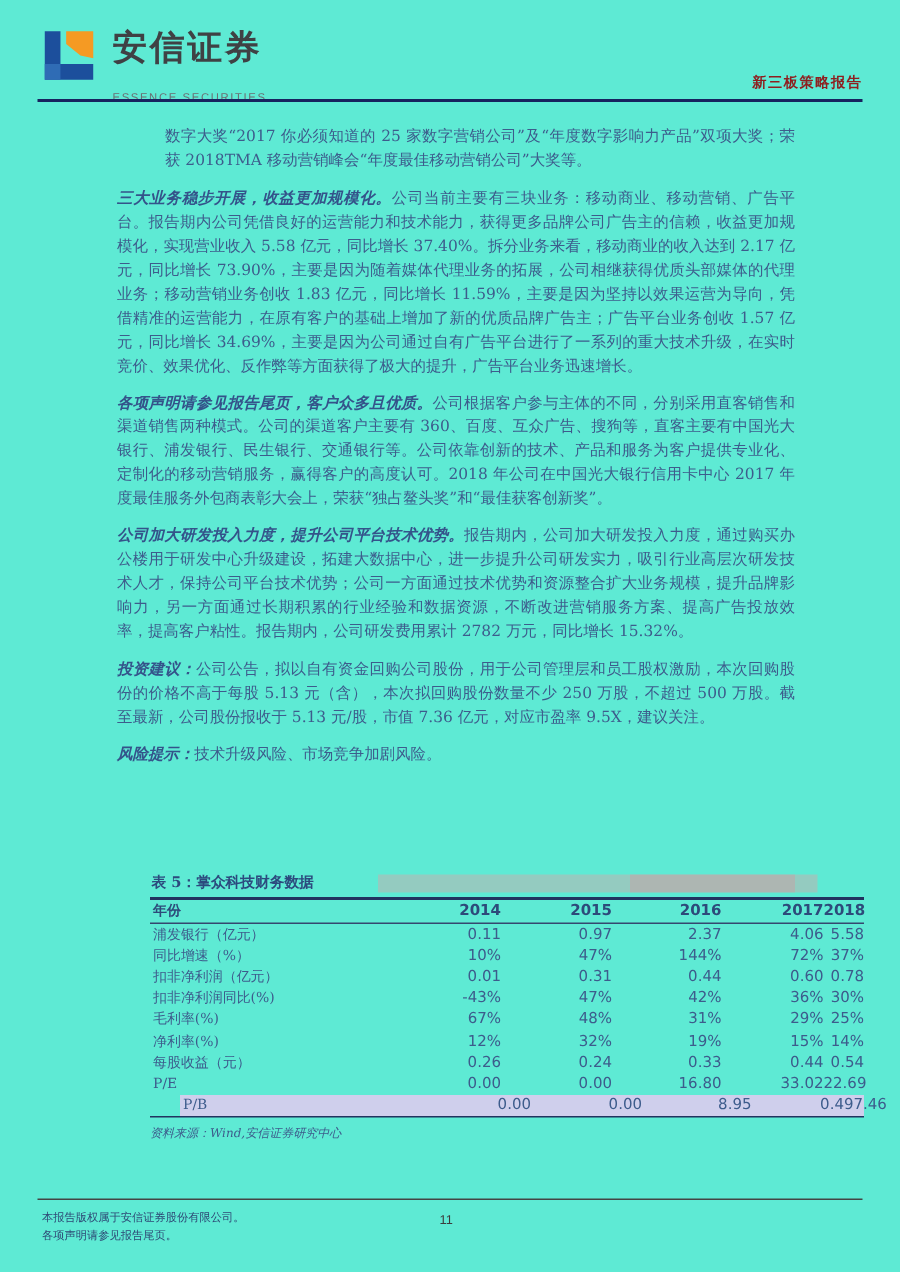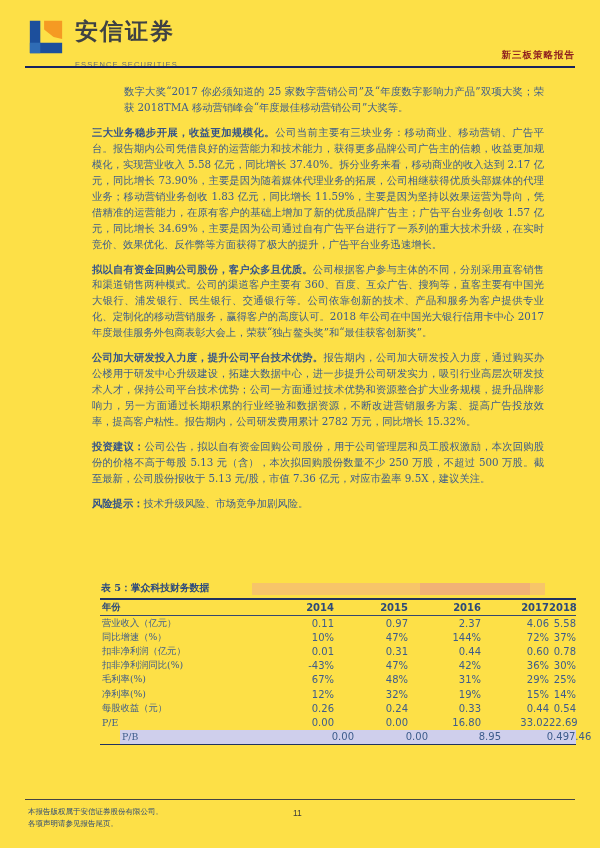--- a/index.html
+++ b/index.html
@@ -1,34 +1,34 @@
 <!DOCTYPE html>
 <html><head>
 <meta charset="utf-8">
 <style>
   html,body{margin:0;padding:0;background:#e8e8e8;}
   .page{
-    position:relative;width:600px;height:848px;background:#fde047;
+    position:relative;width:600px;height:848px;background:#5eead4;
     margin:0 auto;overflow:hidden;
     font-family:"DejaVu Serif","Liberation Serif",serif;
   }
   
   .header{position:absolute;top:16px;left:27px;right:25px;height:48px;}
   .logo{position:absolute;left:0;top:2px;width:38px;height:38px;}
   .brand{position:absolute;left:48px;top:0;}
   .brand-cn{font-size:23px;font-weight:bold;color:#3f4144;letter-spacing:2px;font-family:"DejaVu Sans","Liberation Sans",sans-serif;}
   .brand-en{font-size:7.5px;color:#6b6e72;letter-spacing:1.1px;margin-top:13px;font-family:"Liberation Sans",sans-serif;}
   .report-type{position:absolute;right:0;bottom:2px;font-size:9.5px;font-weight:bold;color:#8e1f1f;letter-spacing:1px;}
   .header-rule{position:absolute;top:66px;left:25px;right:25px;height:0;border-top:2.5px solid #17235f;}
   
-  .body-text{position:absolute;top:84px;left:92px;width:452px;color:#3d5c8c;
+  .body-text{position:absolute;top:84px;left:78px;width:452px;color:#3d5c8c;
     font-size:10.3px;line-height:1.55;text-align:justify;}
   .body-text p{margin:0 0 9px 0;}
   .body-text p.cont{padding-left:32px;}
-  .lead{font-weight:bold;color:#34538a;}
+  .lead{font-weight:bold;color:#34538a;font-style:italic;}
   
   .table-wrap{position:absolute;top:582px;left:100px;width:476px;color:#3d5c8c;
     font-size:9.3px;font-family:"DejaVu Serif","Liberation Serif",serif;}
   .table-title{font-size:9.8px;font-weight:bold;color:#2c4a7e;margin:0 0 3px 1px;}
   .pink-band{position:absolute;top:1px;left:152px;width:293px;height:12px;
     background:rgba(236,153,160,0.38);pointer-events:none;}
   .pink-band-strong{position:absolute;top:1px;left:320px;width:110px;height:12px;
     background:rgba(233,135,145,0.30);pointer-events:none;}
   .ftable{border-top:2px solid #21335f;border-bottom:1.6px solid #21335f;}
   .trow{display:grid;grid-template-columns:160px 74px 74px 73px 68px 1fr;
@@ -62,41 +62,41 @@
       <div class="brand-cn">安信证券</div>
       <div class="brand-en">ESSENCE SECURITIES</div>
     </div>
     <div class="report-type">新三板策略报告</div>
   </div>
   <div class="header-rule"></div>
 
   <div class="body-text">
     <p class="cont"><span class="lead"></span><span>数字大奖“2017 你必须知道的 25 家数字营销公司”及“年度数字影响力产品”双项大奖；荣获 2018TMA 移动营销峰会“年度最佳移动营销公司”大奖等。</span></p>
     <p><span class="lead">三大业务稳步开展，收益更加规模化。</span><span>公司当前主要有三块业务：移动商业、移动营销、广告平台。报告期内公司凭借良好的运营能力和技术能力，获得更多品牌公司广告主的信赖，收益更加规模化，实现营业收入 5.58 亿元，同比增长 37.40%。拆分业务来看，移动商业的收入达到 2.17 亿元，同比增长 73.90%，主要是因为随着媒体代理业务的拓展，公司相继获得优质头部媒体的代理业务；移动营销业务创收 1.83 亿元，同比增长 11.59%，主要是因为坚持以效果运营为导向，凭借精准的运营能力，在原有客户的基础上增加了新的优质品牌广告主；广告平台业务创收 1.57 亿元，同比增长 34.69%，主要是因为公司通过自有广告平台进行了一系列的重大技术升级，在实时竞价、效果优化、反作弊等方面获得了极大的提升，广告平台业务迅速增长。</span></p>
-    <p><span class="lead">拟以自有资金回购公司股份，客户众多且优质。</span><span>公司根据客户参与主体的不同，分别采用直客销售和渠道销售两种模式。公司的渠道客户主要有 360、百度、互众广告、搜狗等，直客主要有中国光大银行、浦发银行、民生银行、交通银行等。公司依靠创新的技术、产品和服务为客户提供专业化、定制化的移动营销服务，赢得客户的高度认可。2018 年公司在中国光大银行信用卡中心 2017 年度最佳服务外包商表彰大会上，荣获“独占鳌头奖”和“最佳获客创新奖”。</span></p>
+    <p><span class="lead">各项声明请参见报告尾页，客户众多且优质。</span><span>公司根据客户参与主体的不同，分别采用直客销售和渠道销售两种模式。公司的渠道客户主要有 360、百度、互众广告、搜狗等，直客主要有中国光大银行、浦发银行、民生银行、交通银行等。公司依靠创新的技术、产品和服务为客户提供专业化、定制化的移动营销服务，赢得客户的高度认可。2018 年公司在中国光大银行信用卡中心 2017 年度最佳服务外包商表彰大会上，荣获“独占鳌头奖”和“最佳获客创新奖”。</span></p>
     <p><span class="lead">公司加大研发投入力度，提升公司平台技术优势。</span><span>报告期内，公司加大研发投入力度，通过购买办公楼用于研发中心升级建设，拓建大数据中心，进一步提升公司研发实力，吸引行业高层次研发技术人才，保持公司平台技术优势；公司一方面通过技术优势和资源整合扩大业务规模，提升品牌影响力，另一方面通过长期积累的行业经验和数据资源，不断改进营销服务方案、提高广告投放效率，提高客户粘性。报告期内，公司研发费用累计 2782 万元，同比增长 15.32%。</span></p>
     <p><span class="lead">投资建议：</span><span>公司公告，拟以自有资金回购公司股份，用于公司管理层和员工股权激励，本次回购股份的价格不高于每股 5.13 元（含），本次拟回购股份数量不少 250 万股，不超过 500 万股。截至最新，公司股份报收于 5.13 元/股，市值 7.36 亿元，对应市盈率 9.5X，建议关注。</span></p>
     <p><span class="lead">风险提示：</span><span>技术升级风险、市场竞争加剧风险。</span></p>
   </div>
 
   <div class="table-wrap">
     <div class="pink-band"></div>
     <div class="pink-band-strong"></div>
     <div class="table-title">表 5：掌众科技财务数据</div>
     <div class="ftable">
       <div class="trow thead">
         <span class="tlabel">年份</span>
         <span class="tcell">2014</span>
         <span class="tcell">2015</span>
         <span class="tcell">2016</span>
         <span class="tcell">2017</span>
         <span class="tcell">2018</span>
       </div>
       <div class="trow">
-        <span class="tlabel">营业收入（亿元）</span>
+        <span class="tlabel">浦发银行（亿元）</span>
         <span class="tcell">0.11</span>
         <span class="tcell">0.97</span>
         <span class="tcell">2.37</span>
         <span class="tcell">4.06</span>
         <span class="tcell">5.58</span>
       </div>
       <div class="trow">
         <span class="tlabel">同比增速（%）</span>
         <span class="tcell">10%</span>
         <span class="tcell">47%</span>
@@ -154,20 +154,21 @@
       </div>
       <div class="trow hl">
         <span class="tlabel">P/B</span>
         <span class="tcell">0.00</span>
         <span class="tcell">0.00</span>
         <span class="tcell">8.95</span>
         <span class="tcell">0.49</span>
         <span class="tcell">7.46</span>
       </div>
     </div>
+    <div class="table-source">资料来源：Wind,安信证券研究中心</div>
   </div>
 
   <div class="footer-rule"></div>
   <div class="footer-left">
     <div>本报告版权属于安信证券股份有限公司。</div>
     <div>各项声明请参见报告尾页。</div>
   </div>
   <div class="page-num">11</div>
 
 </div>

